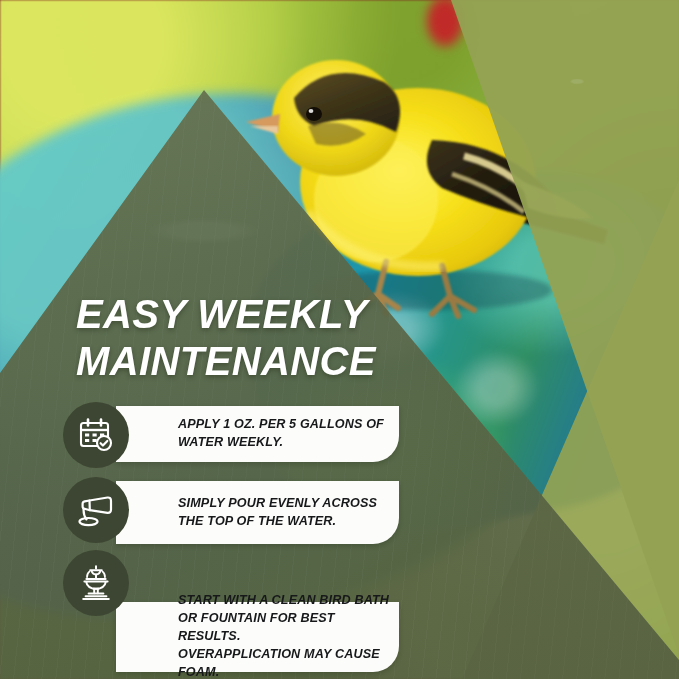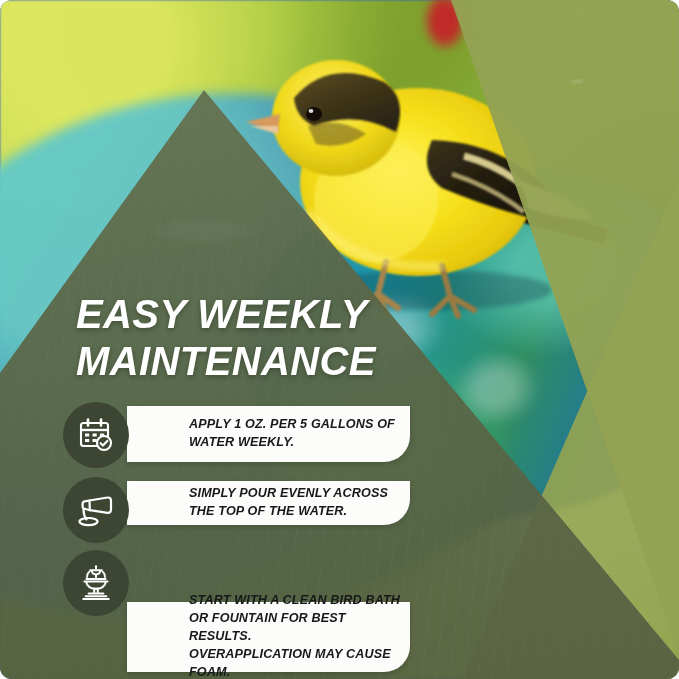--- a/index.html
+++ b/index.html
@@ -2,22 +2,21 @@
 <html><head>
 <meta charset="utf-8">
 <style>
   html,body{margin:0;padding:0;background:#fff;}
   body{font-family:"Liberation Sans", sans-serif;}
 
   .canvas{
     position:relative;
     width:679px;height:679px;
     overflow:hidden;
-    background:#1d4ed8;
-    border-radius:12px;
+    background:#7f1d1d;
   }
 
   
   .photo{
     position:absolute;inset:0;
     background:
       
       radial-gradient(circle at 12% 6%, rgba(222,232,96,.95) 0 9%, rgba(222,232,96,0) 26%),
       radial-gradient(circle at 30% 3%, rgba(168,200,62,.85) 0 8%, rgba(168,200,62,0) 24%),
       radial-gradient(circle at 60% 4%, rgba(120,155,40,.8) 0 7%, rgba(120,155,40,0) 22%),
@@ -117,21 +116,21 @@
     font-size:40px;line-height:1.17;
     letter-spacing:.4px;
     text-shadow:0 2px 5px rgba(30,40,20,.45);
     white-space:pre-line;
   }
 
   
   .steps{position:absolute;left:63px;top:402px;width:340px;}
   .step{position:relative;height:0;}
   .card{
-    position:absolute;left:64px;top:0;
+    position:absolute;left:53px;top:0;
     background:#fcfcfa;
     border-radius:0 0 26px 0;
     box-shadow:0 2px 5px rgba(20,28,10,.22);
     display:flex;align-items:center;
     padding:0 0 0 62px;
     box-sizing:border-box;
   }
   .card-text{
     font-size:12.6px;
     font-weight:bold;font-style:italic;
@@ -253,21 +252,21 @@
           <rect x="23" y="17.5" width="4.2" height="3" fill="#fff" stroke="none"></rect>
           <rect x="8" y="23" width="4.2" height="3" fill="#fff" stroke="none"></rect>
           <rect x="15.5" y="23" width="4.2" height="3" fill="#fff" stroke="none"></rect>
           <circle cx="27" cy="27" r="7" fill="#3d4632" stroke="#ffffff" stroke-width="2.1"></circle>
           <path d="M23.6 27.2l2.3 2.3 4.4-4.6" stroke="#ffffff" stroke-width="2.2" stroke-linecap="round" stroke-linejoin="round" fill="none"></path>
         </svg>
       </div>
     </div>
 
     <div class="step">
-      <div class="card" style="top:79px;width:283px;height:44px;">
+      <div class="card" style="top:79px;width:283px;height:63px;">
         <div class="card-text">SIMPLY POUR EVENLY ACROSS
 THE TOP OF THE WATER.</div>
       </div>
       <div class="icon-circle" style="top:75px;">
         <svg width="40" height="38" viewBox="0 0 40 38" fill="none" stroke="#ffffff" stroke-width="2.2" stroke-linejoin="round" stroke-linecap="round">
 
           <path d="M13.5 9.5 L31.5 6.5 Q35 6.2 35 9.8 L35 18.5 Q35 22 31.5 21.8 L13.8 19.2 Z"></path>
 
           <path d="M13.5 9.5 L8.6 10.4 Q6.6 10.8 6.6 12.8 L6.6 15.4 Q6.6 17.4 8.6 17.8 L13.8 19.2"></path>
 

